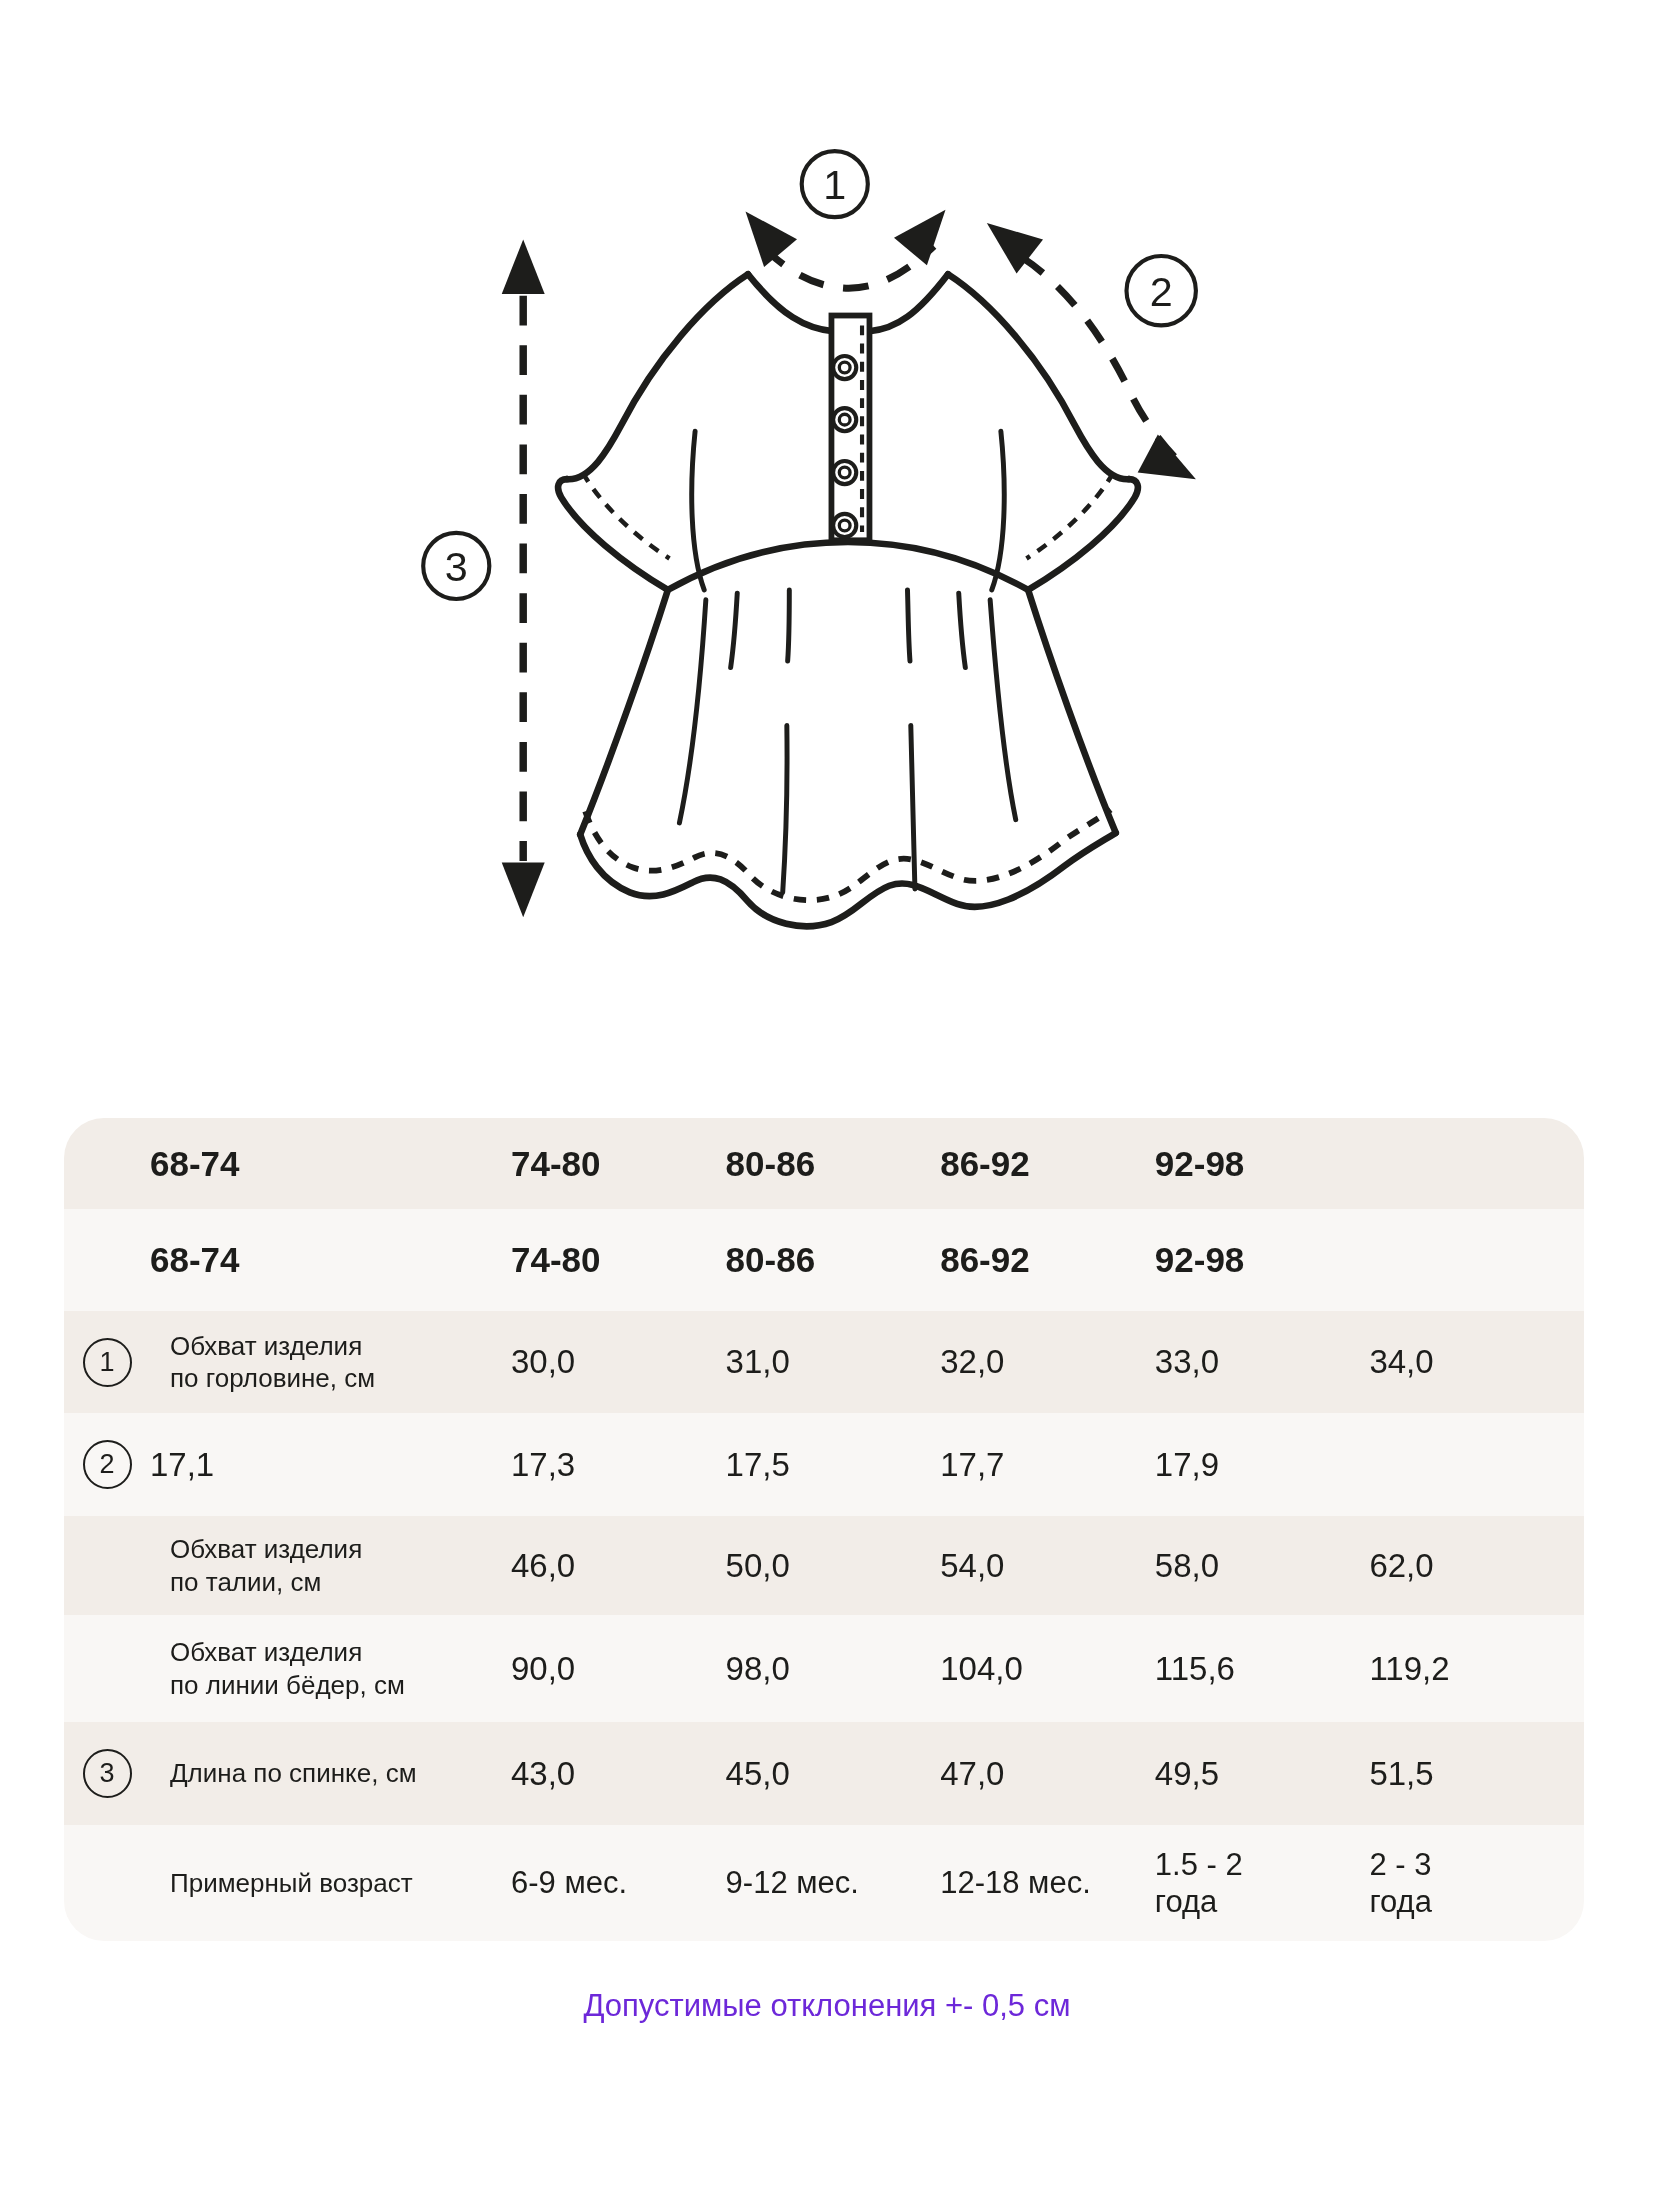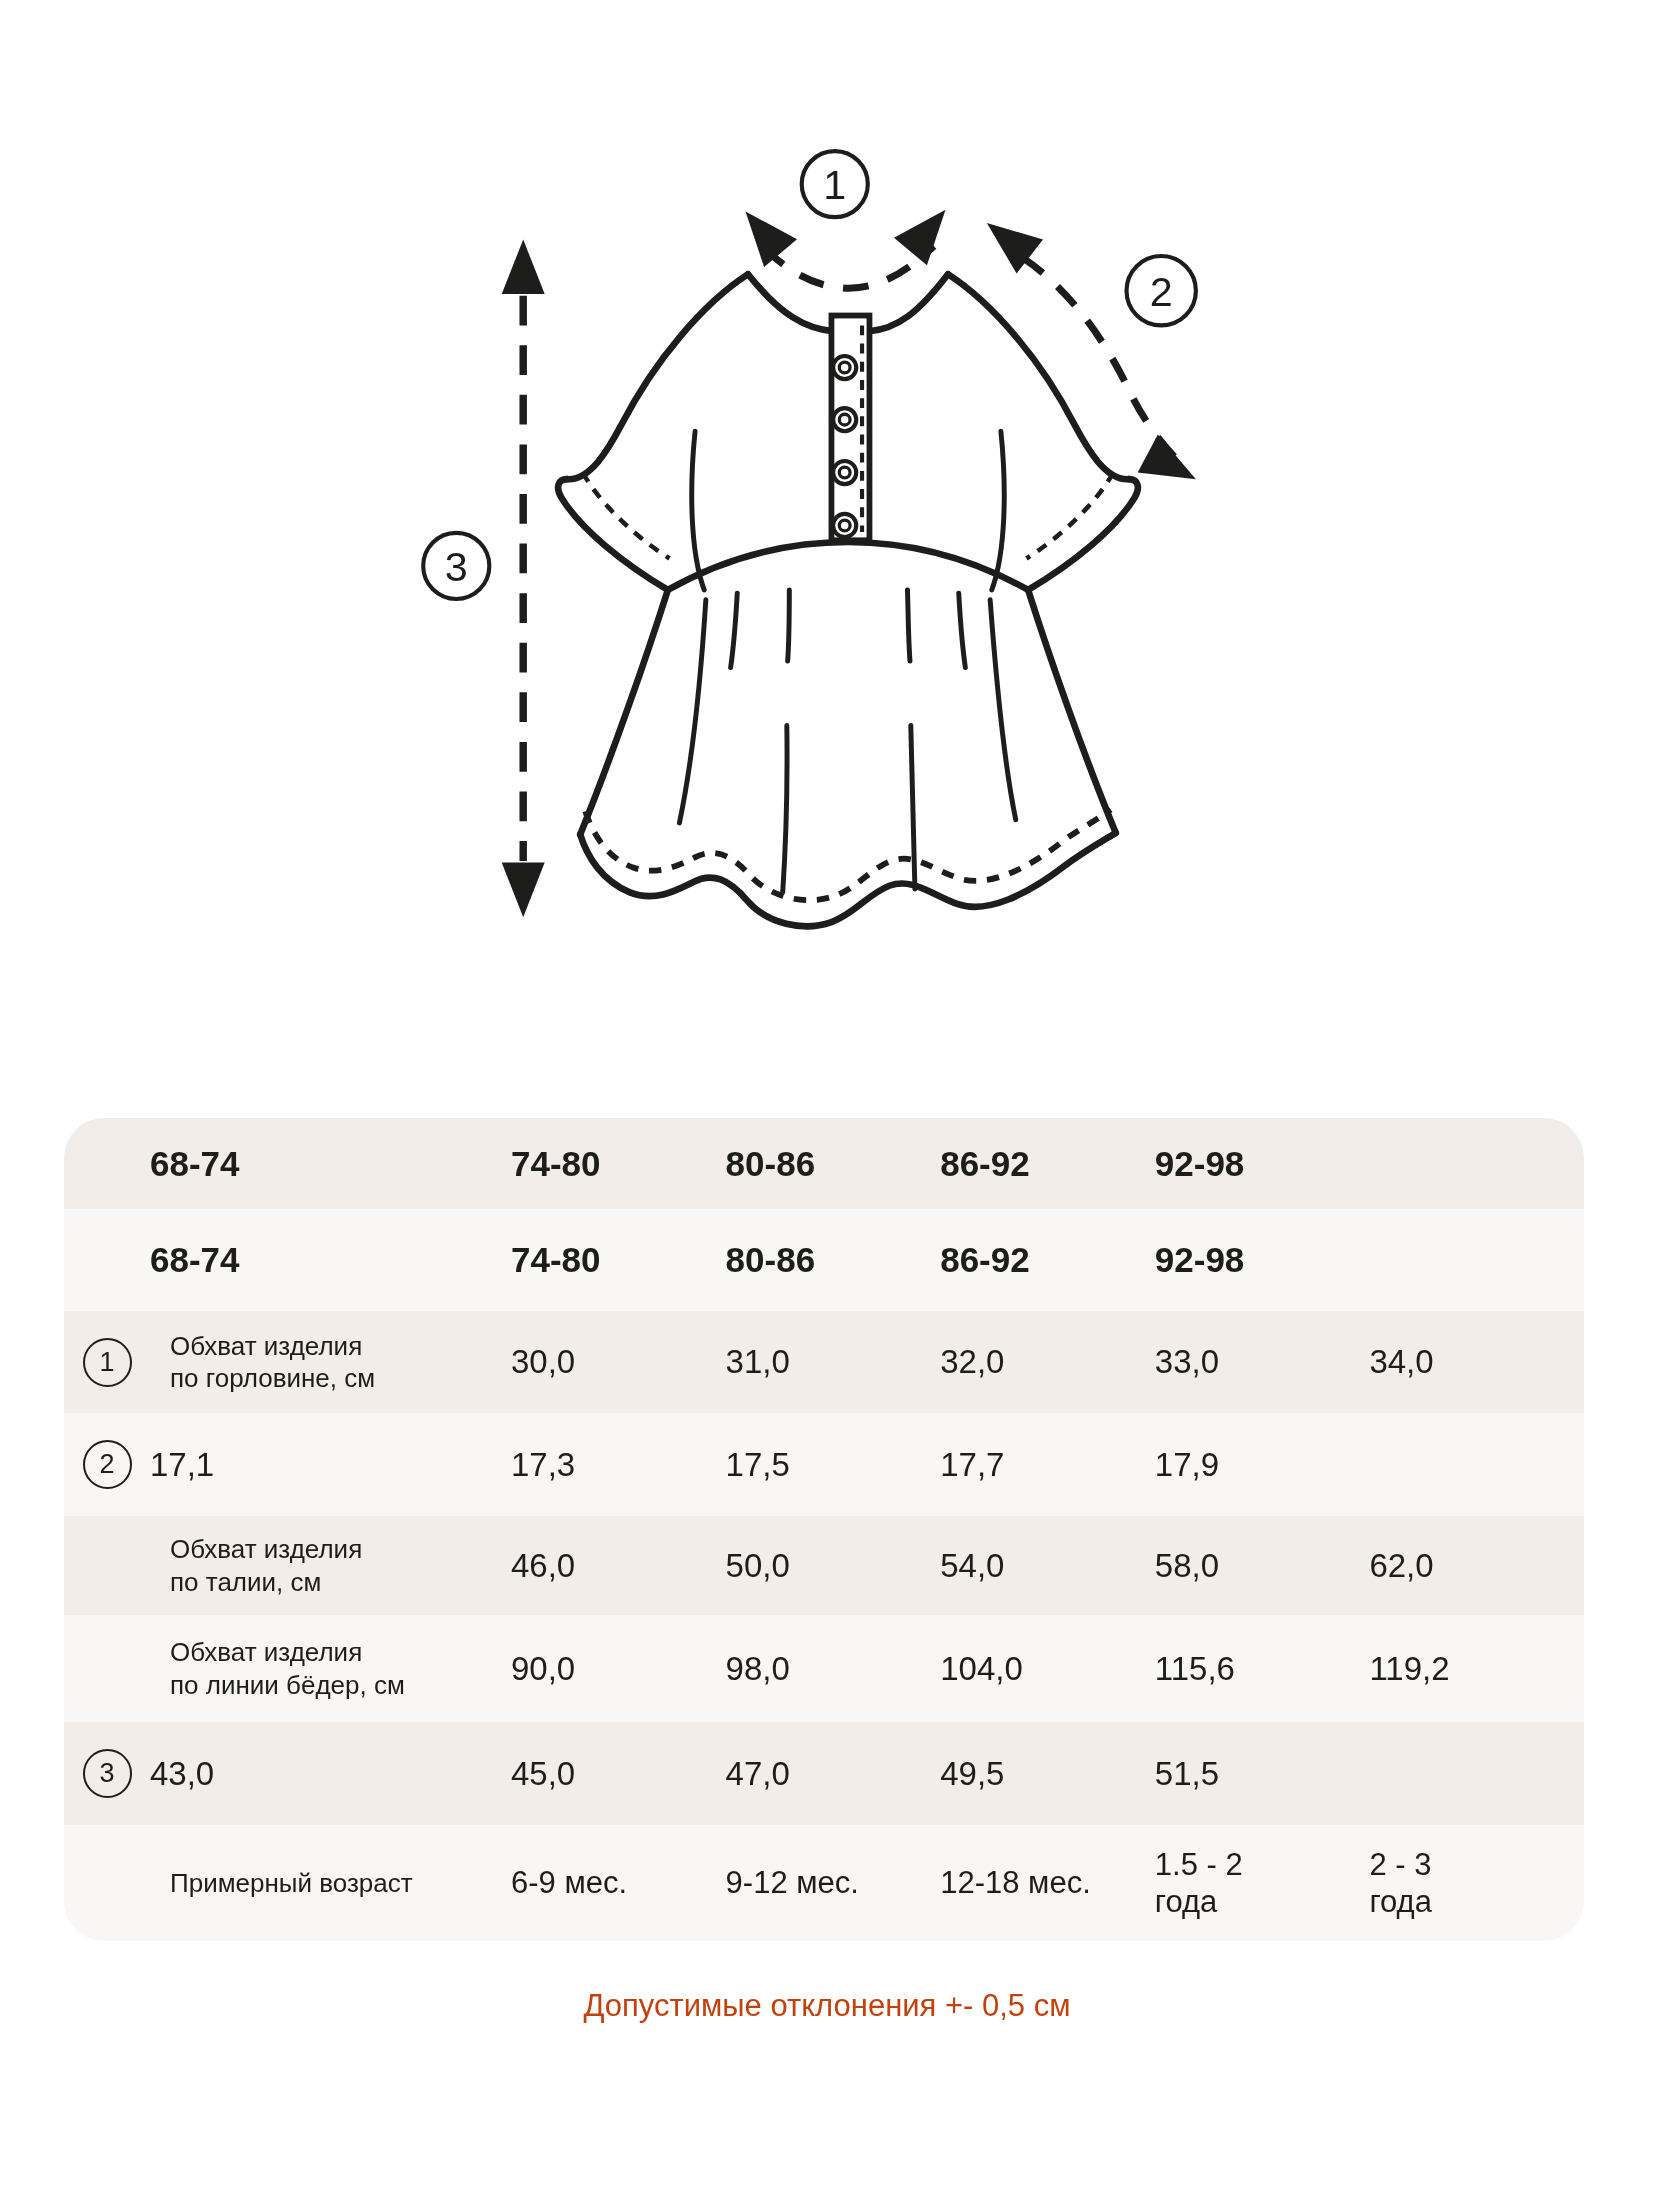--- a/index.html
+++ b/index.html
@@ -41,21 +41,21 @@
     display:flex;align-items:center;justify-content:center;
     font-size:27px;line-height:1;
   }
   .cell.label{padding-left:20px;font-size:26px;line-height:1.24;}
   .cell.val{text-align:left;font-size:33px;line-height:1.2;}
   .trow:nth-child(-n+2) .cell.label,
   .trow:nth-child(-n+2) .cell.val{font-weight:700;font-size:35px;}
   .trow:nth-child(8) .cell.val{font-size:31px;}
   .footnote{
     position:absolute;left:0;right:0;top:1988px;
-    text-align:center;font-size:31px;color:#c2410c;
+    text-align:center;font-size:31px;color:#6d28d9;
   }
 </style>
 </head>
 <body>
 
 <div>
 
   <svg class="illustration" viewBox="0 0 1000 1060" xmlns="http://www.w3.org/2000/svg">
     <defs>
       <polygon id="ahead" class="ah" points="0,0 -26,66 26,66"></polygon>
@@ -191,20 +191,21 @@
         <div class="cell label">Обхват изделия
 по линии бёдер, см</div>
         <div class="cell val">90,0</div>
         <div class="cell val">98,0</div>
         <div class="cell val">104,0</div>
         <div class="cell val">115,6</div>
         <div class="cell val">119,2</div>
       </div>
       <div class="trow">
         <div class="cell marker"><span class="mcircle">3</span></div>
+        <div class="cell label">Длина по спинке, см</div>
         <div class="cell val">43,0</div>
         <div class="cell val">45,0</div>
         <div class="cell val">47,0</div>
         <div class="cell val">49,5</div>
         <div class="cell val">51,5</div>
       </div>
       <div class="trow">
         <div class="cell marker"></div>
         <div class="cell label">Примерный возраст</div>
         <div class="cell val">6-9 мес.</div>

